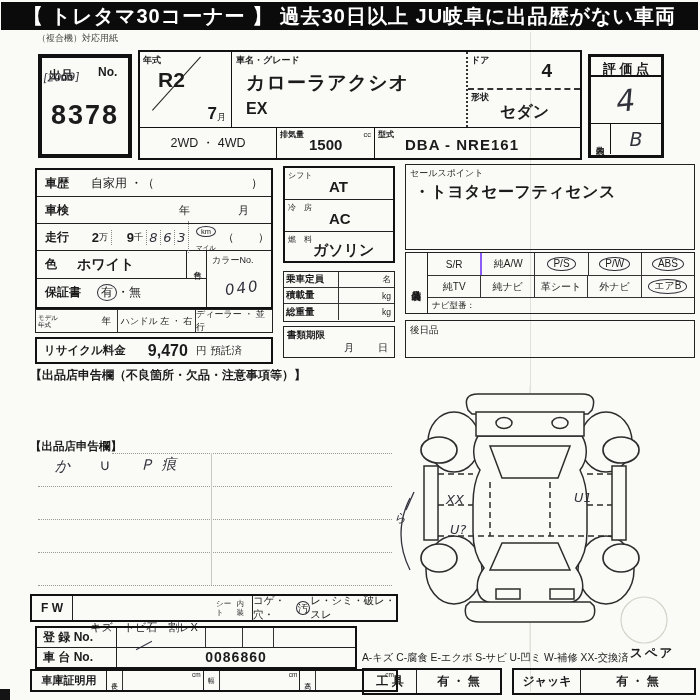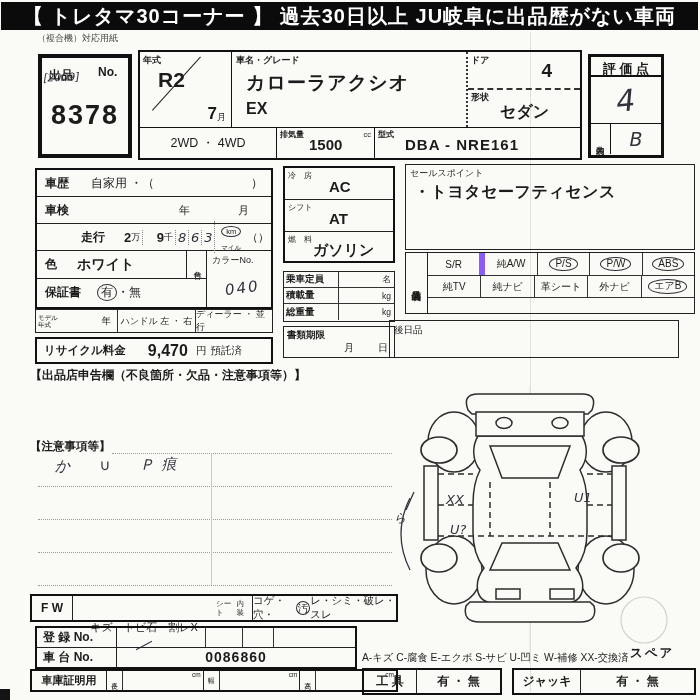--- a/index.html
+++ b/index.html
@@ -89,21 +89,21 @@
   <div class="flex" style="height:27px;border-bottom:1.3px solid #222;align-items:center;">
     <span class="lbl" style="font-size:12px;margin-left:8px;">車歴</span>
     <span style="font-size:12px;margin-left:22px;">自家用 ・（</span>
     <span style="font-size:12px;margin-left:auto;margin-right:8px;">）</span>
   </div>
   <div class="flex" style="height:27px;border-bottom:1.3px solid #222;align-items:center;">
     <span class="lbl" style="font-size:12px;margin-left:8px;">車検</span>
     <span style="font-size:11px;margin-left:110px;">年</span>
     <span style="font-size:11px;margin-left:auto;margin-right:22px;">月</span>
   </div>
-  <div class="flex" style="height:27px;border-bottom:1.3px solid #222;align-items:center;padding-left:36px;">
+  <div class="flex" style="height:27px;border-bottom:1.3px solid #222;align-items:center;">
     <span class="lbl" style="font-size:12px;margin-left:8px;width:30px;">走行</span>
     <span style="font-size:13px;font-weight:bold;width:24px;text-align:right;">2</span>
     <span style="font-size:9px;width:12px;">万</span>
     <span style="font-size:13px;font-weight:bold;width:22px;text-align:right;border-left:1px dotted #888;">9</span>
     <span style="font-size:9px;width:12px;">千</span>
     <span class="hand" style="font-size:13px;width:13px;text-align:center;border-left:1px dotted #888;">8</span>
     <span class="hand" style="font-size:13px;width:13px;text-align:center;border-left:1px dotted #888;">6</span>
     <span class="hand" style="font-size:13px;width:13px;text-align:center;border-left:1px dotted #888;">3</span>
     <span style="width:34px;text-align:center;line-height:1;border-left:1px dotted #888;display:inline-block;">
       <span class="circ" style="font-size:7.5px;padding:0 4px;">km</span><br>
@@ -130,26 +130,26 @@
     </div>
     <div style="flex:1;position:relative;">
       <span class="abs" style="left:5px;top:3px;font-size:9px;">カラーNo.</span>
       <span class="abs hand" style="left:18px;top:28px;font-size:15px;transform:rotate(-8deg);letter-spacing:2px;">040</span>
     </div>
   </div>
 </div>
 
 <div class="abs" style="left:283px;top:166px;width:112px;height:97px;border:2px solid #111;">
   <div style="height:31px;border-bottom:1.4px solid #222;position:relative;">
+    <span class="abs" style="left:3px;top:2px;font-size:8px;">シフト</span>
+    <span class="abs" style="left:44px;top:10px;font-size:15px;font-weight:bold;">AT</span>
+  </div>
+  <div style="height:31px;border-bottom:1.4px solid #222;position:relative;">
     <span class="abs" style="left:3px;top:2px;font-size:8px;">冷　房</span>
     <span class="abs" style="left:44px;top:10px;font-size:15px;font-weight:bold;">AC</span>
-  </div>
-  <div style="height:31px;border-bottom:1.4px solid #222;position:relative;">
-    <span class="abs" style="left:3px;top:2px;font-size:8px;">シフト</span>
-    <span class="abs" style="left:44px;top:10px;font-size:15px;font-weight:bold;">AT</span>
   </div>
   <div style="height:31px;position:relative;">
     <span class="abs" style="left:3px;top:2px;font-size:8px;">燃　料</span>
     <span class="abs" style="left:28px;top:9px;font-size:15px;font-weight:bold;">ガソリン</span>
   </div>
 </div>
 <div class="abs" style="left:283px;top:271px;width:112px;height:51px;border:1.5px solid #222;">
   <div class="flex" style="height:16px;border-bottom:1px solid #333;align-items:center;">
     <span class="lbl" style="font-size:9.5px;margin-left:2px;width:52px;border-right:1px solid #333;height:100%;display:flex;align-items:center;">乗車定員</span>
     <span style="font-size:8.5px;margin-left:auto;margin-right:3px;">名</span>
@@ -173,21 +173,21 @@
   <span class="abs" style="left:4px;top:2px;font-size:9px;">セールスポイント</span>
   <span class="abs" style="left:8px;top:17px;font-size:16px;font-weight:bold;letter-spacing:0.5px;">・トヨタセーフティセンス</span>
 </div>
 
 <div class="abs flex" style="left:405px;top:252px;width:290px;height:62px;border:1.6px solid #222;">
   <div style="width:21px;border-right:1.4px solid #222;display:flex;align-items:center;justify-content:center;">
     <span class="vtext lbl" style="font-size:9.5px;">装備品</span>
   </div>
   <div style="flex:1;display:flex;flex-direction:column;">
     <div class="flex" style="height:23px;border-bottom:1px solid #333;">
-      <div class="cell" style="flex:1;border-right:6px solid #8b5cf6;display:flex;align-items:center;justify-content:center;font-size:10px;">
+      <div class="cell" style="flex:1;border-right:2px solid #8b5cf6;display:flex;align-items:center;justify-content:center;font-size:10px;">
           <span>S/R</span>
         </div>
       <div class="cell" style="flex:1;border-right:1px solid #333;display:flex;align-items:center;justify-content:center;font-size:10px;">
           <span>純A/W</span>
         </div>
       <div class="cell" style="flex:1;border-right:1px solid #333;display:flex;align-items:center;justify-content:center;font-size:10px;">
           <span class="oval">P/S</span>
         </div>
       <div class="cell" style="flex:1;border-right:1px solid #333;display:flex;align-items:center;justify-content:center;font-size:10px;">
           <span class="oval">P/W</span>
@@ -206,24 +206,27 @@
       <div class="cell" style="flex:1;border-right:1px solid #333;display:flex;align-items:center;justify-content:center;font-size:10px;">
           <span>革シート</span>
         </div>
       <div class="cell" style="flex:1;border-right:1px solid #333;display:flex;align-items:center;justify-content:center;font-size:10px;">
           <span>外ナビ</span>
         </div>
       <div class="cell" style="flex:1;display:flex;align-items:center;justify-content:center;font-size:10px;">
           <span class="oval">エアB</span>
         </div>
     </div>
-  </div>
-</div>
-
-<div class="abs" style="left:389px;top:320px;width:290px;height:38px;border:1.6px solid #222;">
+    <div style="flex:1;display:flex;align-items:center;">
+      <span style="font-size:8.5px;margin-left:4px;">ナビ型番：</span>
+    </div>
+  </div>
+</div>
+
+<div class="abs" style="left:405px;top:320px;width:290px;height:38px;border:1.6px solid #222;">
   <span class="abs" style="left:4px;top:3px;font-size:9.5px;">後日品</span>
 </div>
 
 <div class="abs flex" style="left:35px;top:309px;width:238px;height:24px;border:1.5px solid #222;">
   <div class="cell flex" style="width:82px;border-right:1px solid #333;align-items:center;">
     <span style="font-size:6.5px;line-height:1.1;margin-left:2px;">
       <span>モデル</span><br>
       <span>年式</span>
     </span>
     <span style="font-size:9.5px;margin-left:auto;margin-right:6px;">年</span>
@@ -234,21 +237,21 @@
 
 <div class="abs flex" style="left:35px;top:337px;width:238px;height:27px;border:2.5px solid #111;align-items:center;">
   <span class="lbl" style="font-size:11.5px;margin-left:7px;">リサイクル料金</span>
   <span style="font-size:16px;font-weight:bold;margin-left:22px;">9,470</span>
   <span style="font-size:10.5px;margin-left:8px;">円</span>
   <span style="font-size:10.5px;margin-left:4px;margin-right:4px;">預託済</span>
 </div>
 
 <div class="abs lbl" style="left:30px;top:367px;font-size:12px;">【出品店申告欄（不良箇所・欠品・注意事項等）】</div>
 
-<div class="abs lbl" style="left:30px;top:439px;font-size:11.5px;">【注意事項等】</div>
+<div class="abs lbl" style="left:30px;top:439px;font-size:11.5px;">【出品店申告欄】</div>
 <div class="rule" style="left:112px;top:453px;width:280px;"></div>
 <div class="rule" style="left:38px;top:486px;width:354px;"></div>
 <div class="rule" style="left:38px;top:519px;width:354px;"></div>
 <div class="rule" style="left:38px;top:552px;width:354px;"></div>
 <div class="rule" style="left:38px;top:585px;width:354px;"></div>
 <div class="abs" style="left:211px;top:453px;width:1px;height:132px;background:#c9c9c1;"></div>
 <div class="abs hand" style="left:55px;top:456px;font-size:15px;letter-spacing:7px;transform:rotate(-1deg);">か　∪　Ｐ痕</div>
 
 <svg class="abs" style="left:388px;top:386px;" width="312" height="278" viewBox="-14 0 312 278">
   <g stroke="#2d2d2d" stroke-width="1.5" fill="none">

